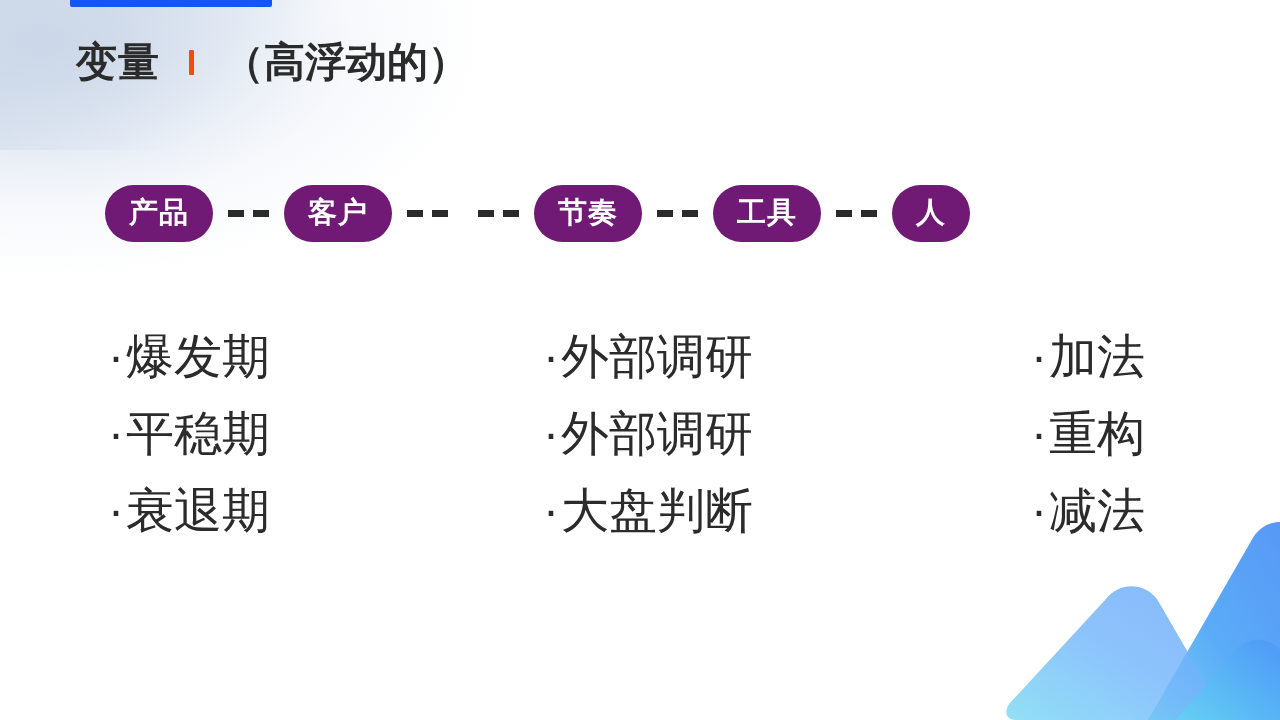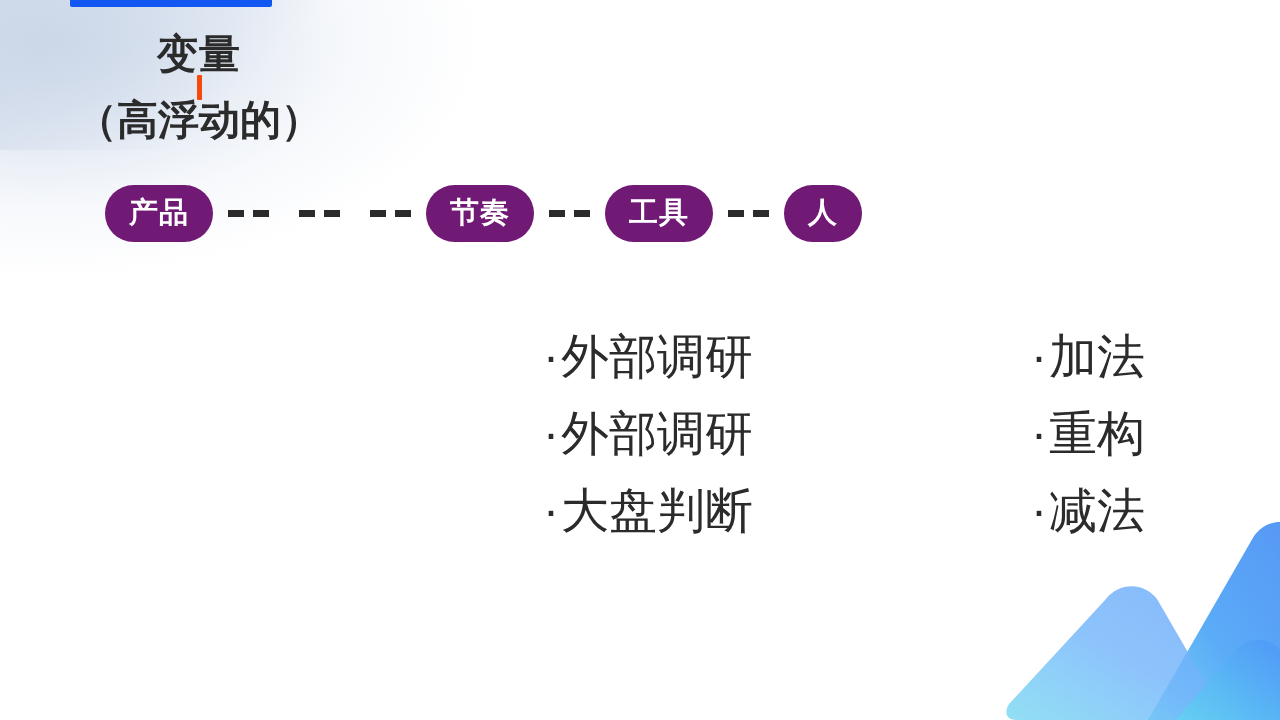--- a/index.html
+++ b/index.html
@@ -58,21 +58,20 @@
   }
 
   
   .title-row {
     position: absolute;
     left: 76px;
     top: 34px;
     display: flex;
     align-items: center;
     height: 56px;
-    flex-direction: column;
   }
   .title-main {
     font-size: 41px;
     font-weight: bold;
     color: #2b2b2b;
     letter-spacing: 1px;
     line-height: 1;
     white-space: nowrap;
   }
   .title-sep {
@@ -185,20 +184,21 @@
     <span class="title-sep"></span>
     <span class="title-sub">（高浮动的）</span>
   </div>
 
   <div class="pills-row">
     <div class="pill">产品</div>
     <div class="pill-sep">
         <i></i>
         <i></i>
       </div>
+    <div class="pill">客户</div>
     <div class="pill-sep">
         <i></i>
         <i></i>
       </div>
     <div class="pill-sep">
         <i></i>
         <i></i>
       </div>
     <div class="pill">节奏</div>
     <div class="pill-sep">
@@ -208,20 +208,31 @@
     <div class="pill">工具</div>
     <div class="pill-sep">
         <i></i>
         <i></i>
       </div>
     <div class="pill">人</div>
   </div>
 
   <div class="columns">
 
+    <div class="column col-1">
+      <div class="col-item">
+        <span class="dot">·</span><span>爆发期</span>
+      </div>
+      <div class="col-item">
+        <span class="dot">·</span><span>平稳期</span>
+      </div>
+      <div class="col-item">
+        <span class="dot">·</span><span>衰退期</span>
+      </div>
+    </div>
 
     <div class="column col-2">
       <div class="col-item">
         <span class="dot">·</span><span>外部调研</span>
       </div>
       <div class="col-item">
         <span class="dot">·</span><span>外部调研</span>
       </div>
       <div class="col-item">
         <span class="dot">·</span><span>大盘判断</span>

